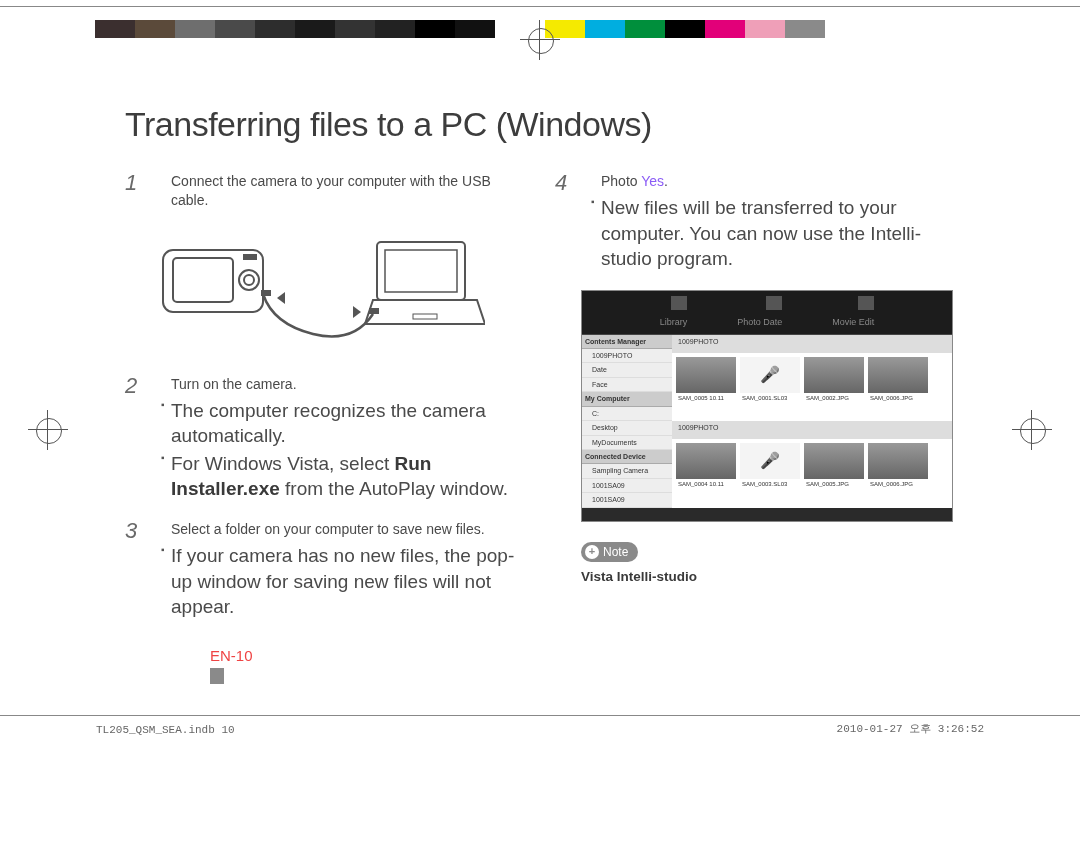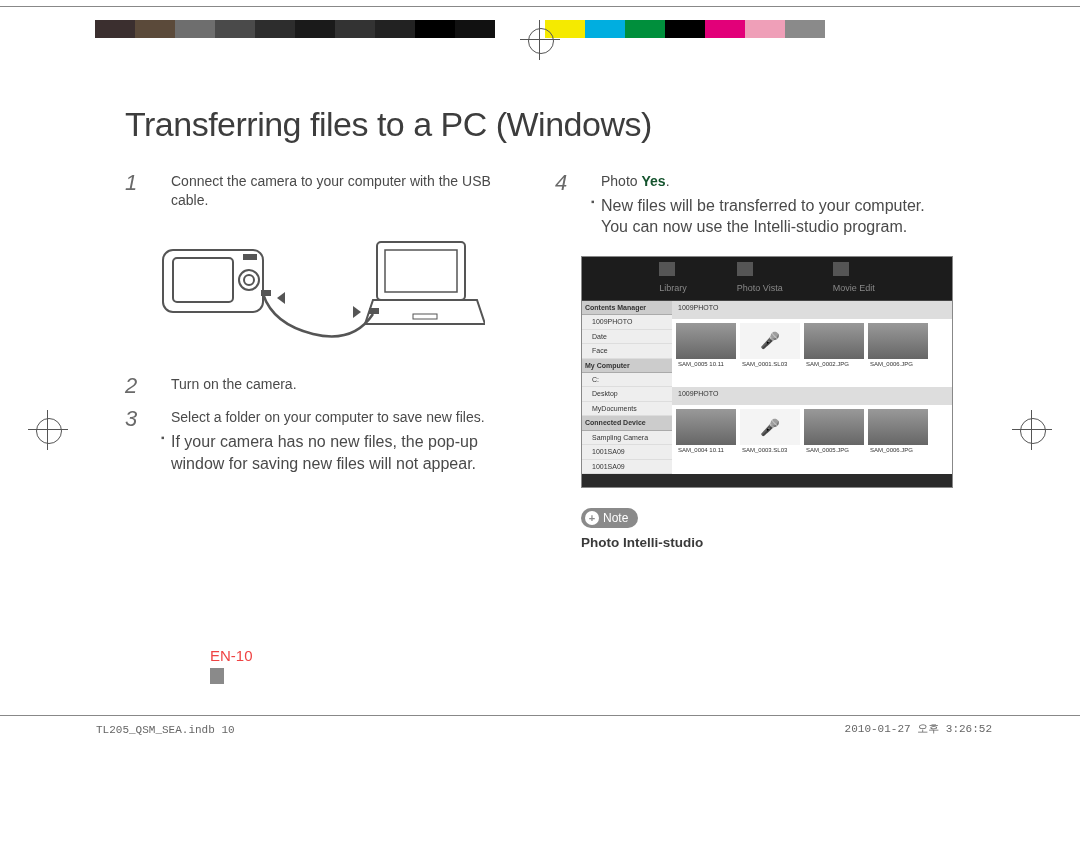--- a/index.html
+++ b/index.html
@@ -88,31 +88,31 @@
     font-size: 22px;
     font-style: italic;
     font-weight: 300;
     color: #6a6a6a;
     width: 26px;
     flex-shrink: 0;
     margin-top: -4px;
   }
   .step-body { flex: 1; }
   .step-title { margin-bottom: 4px; margin-left: 20px; }
-  .step-title .bold { font-weight: bold; color:#14532d; }
+  .step-title .bold { font-weight: normal; color:#8b5cf6; }
   ul.bullets {
     list-style: none;
     padding: 0 0 0 10px;
     margin: 2px 0 10px 0;
   }
   ul.bullets li {
     position: relative;
     padding-left: 10px;
     margin-bottom: 2px;
-    font-size: 16px;
+    font-size: 19px;
   }
   ul.bullets li::before {
     content: "▪";
     position: absolute;
     left: 0;
     top: 0;
     font-size: 10px;
     color: #555;
   }
   ul.bullets li .bold { font-weight: bold; color:#3a3a3a; }
@@ -136,21 +136,21 @@
     height: 46px;
     background: #1c1c1c;
     border-bottom: 1px solid #444;
     display:flex;
     align-items:center;
     justify-content:center;
     gap:50px;
     color:#888;
     font-size:9px;
   }
-  .ss-top .tab { display:flex; flex-direction:column; align-items:flex-start; gap:6px;}
+  .ss-top .tab { display:flex; flex-direction:column; align-items:flex-end; gap:6px;}
   .ss-top .tab .ic { width:16px;height:14px;background:#555;}
   .ss-body { flex:1; display:flex; }
   .ss-side {
     width: 90px;
     background: #eee;
     display:flex;
     flex-direction:column;
     font-size:7px;
     color:#333;
   }
@@ -204,21 +204,21 @@
   .crop-top { top:6px; left:0; width:1080px; height:1px;}
   .crop-bottom { bottom:26px; left:0; width:1080px; height:1px;}
   .footer-text {
     position:absolute;
     bottom:6px;
     font-size:11px;
     color:#666;
     font-family: "Courier New", monospace;
   }
   .footer-left { left:96px;text-align:center; }
-  .footer-right { right:88px; }
+  .footer-right { right:96px; }
 </style>
 </head>
 <body>
 
 <div class="page">
 
   <div class="crop-line crop-top"></div>
 
   <div class="color-bar" id="colorbar">
       <div class="sw" style="background: rgb(59, 47, 47); width: 40px;"></div>
@@ -287,20 +287,24 @@
           <rect x="222" y="10" width="88" height="58" rx="4" fill="none" stroke="#555" stroke-width="2"></rect>
           <rect x="230" y="18" width="72" height="42" fill="none" stroke="#555" stroke-width="1.5"></rect>
           <path d="M218 68 L322 68 L330 92 L210 92 Z" fill="none" stroke="#555" stroke-width="2"></path>
           <rect x="258" y="82" width="24" height="5" fill="none" stroke="#555" stroke-width="1"></rect>
         </svg>
 
         <div class="step">
           <div class="step-num">2</div>
           <div class="step-body">
             <div class="step-title">Turn on the camera.</div>
+            <ul class="bullets" id="s2bullets">
+                <li><span>The computer recognizes the camera automatically.</span></li>
+                <li><span>For Windows Vista, select </span><span class="bold">Run Installer.exe</span><span> from the AutoPlay window.</span></li>
+              </ul>
           </div>
         </div>
 
         <div class="step">
           <div class="step-num">3</div>
           <div class="step-body">
             <div class="step-title">Select a folder on your computer to save new files.</div>
             <ul class="bullets" id="s3bullets">
                 <li><span>If your camera has no new files, the pop-up window for saving new files will not appear.</span></li>
               </ul>
@@ -324,21 +328,21 @@
 
         
         <div class="screenshot">
           <div class="ss-top">
             <div class="tab">
                 <div class="ic"></div>
                 <span>Library</span>
               </div>
             <div class="tab">
                 <div class="ic"></div>
-                <span>Photo Vista</span>
+                <span>Photo Date</span>
               </div>
             <div class="tab">
                 <div class="ic"></div>
                 <span>Movie Edit</span>
               </div>
           </div>
           <div class="ss-body">
             <div class="ss-side">
               <div class="hdr">Contents Manager</div>
               <div class="row">1009PHOTO</div>
@@ -394,21 +398,21 @@
                 </div>
             </div>
           </div>
           <div class="ss-bottom"></div>
         </div>
 
         <div class="note-badge">
           <span class="plus">+</span>
           <span>Note</span>
         </div>
-        <div class="note-title">Photo Intelli-studio</div>
+        <div class="note-title">Vista Intelli-studio</div>
 
       </div>
     </div>
   </div>
 
   <div class="page-num">EN-10</div>
   <div class="page-tab"></div>
 
   <div class="crop-line crop-bottom"></div>
   <div class="footer-text footer-left">TL205_QSM_SEA.indb   10</div>

